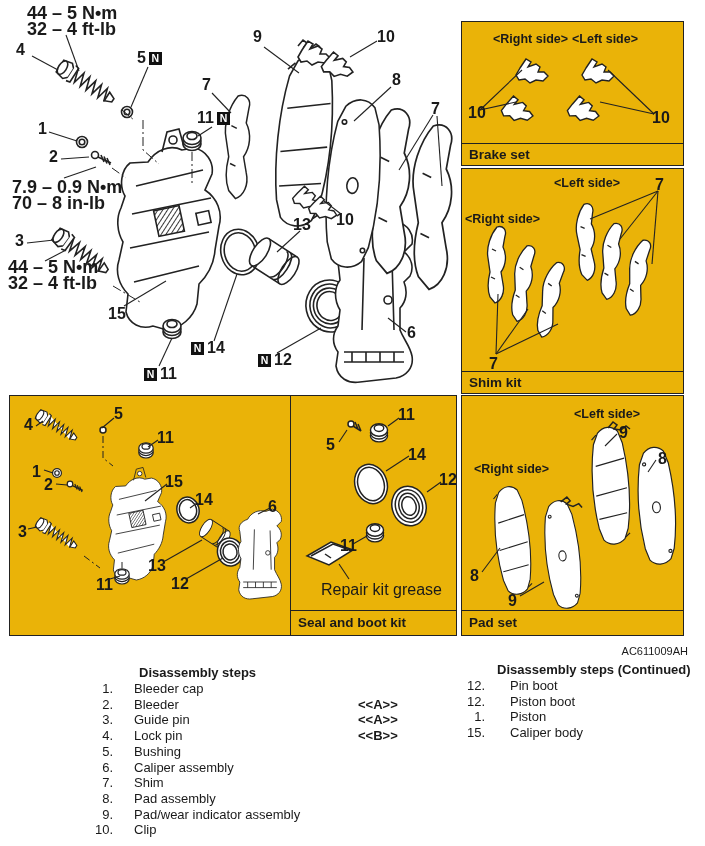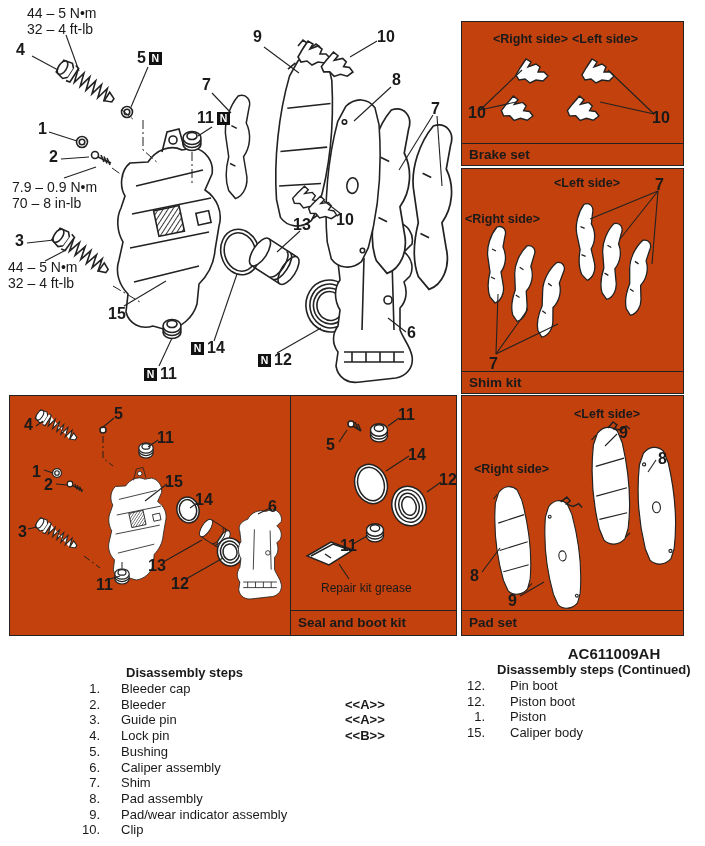--- a/index.html
+++ b/index.html
@@ -3,30 +3,30 @@
 <meta charset="utf-8">
 <style>
   html,body{margin:0;padding:0;background:#fff}
   .page{position:relative;width:705px;height:846px;background:#fff;overflow:hidden;
         font-family:"Liberation Sans",sans-serif;color:#1a1a1a}
   svg.art{position:absolute;left:0;top:0;display:block}
   .co{position:absolute;font-weight:bold;font-size:16px;line-height:1;white-space:nowrap;
       display:flex;align-items:center;gap:3px}
   .nb{display:inline-flex;align-items:center;justify-content:center;width:13px;height:13px;
       background:#111;color:#fff;font-size:10.5px;font-weight:bold;line-height:1}
-  .tq{position:absolute;font-weight:normal;font-size:14px;line-height:16px;white-space:nowrap}
-  .kit{position:absolute;border:1.6px solid #222;background:#c2410c;display:flex;flex-direction:column;box-sizing:border-box}
+  .tq{position:absolute;font-weight:bold;font-size:18px;line-height:16px;white-space:nowrap}
+  .kit{position:absolute;border:1.6px solid #222;background:#eab308;display:flex;flex-direction:column;box-sizing:border-box}
   .kit .cv{position:relative;flex:1;overflow:hidden}
   .kit .lbl{border-top:1.6px solid #222;font-weight:bold;font-size:13.5px;line-height:1;
             padding:5px 7px 6px;white-space:nowrap}
   .kit .lbl.sm{padding:4px 7px 4px}
   .side{position:absolute;font-weight:bold;font-size:12.5px;line-height:1;white-space:nowrap}
-  .note{position:absolute;font-size:12px;line-height:1;white-space:nowrap}
-  .code{position:absolute;left:540px;top:646px;width:148px;text-align:center;
-        font-weight:bold;font-size:15px;line-height:1}
+  .note{position:absolute;font-size:16px;line-height:1;white-space:nowrap}
+  .code{position:absolute;left:540px;top:646px;width:148px;text-align:right;
+        font-weight:normal;font-size:11px;line-height:1}
   .steps{position:absolute;font-size:13px;line-height:15.7px}
   .steps .ttl{font-weight:bold;line-height:17px}
   .srow{display:flex;position:relative}
   .srow .n{flex:none;text-align:right}
   .steps1 .n{width:18px}
   .steps1 .t{margin-left:21px}
   .steps2 .n{width:30px}
   .steps2 .t{margin-left:25px}
   .srow .mk{position:absolute;left:263px;top:0;font-weight:bold}
 </style>
@@ -476,21 +476,21 @@
         </div>
       <div class="co" style="left:46px;top:197px">
           <span>9</span>
         </div>
     </div>
     <div class="lbl">Pad set</div>
   </div>
 
   <div class="code">AC611009AH</div>
 
-  <div class="steps steps1" style="left:82px;top:664px;width:345px">
+  <div class="steps steps1" style="left:95px;top:664px;width:345px">
     <div class="ttl" style="margin-left:44px">Disassembly steps</div>
     <div class="srow">
         <span class="n">1.</span>
         <span class="t">Bleeder cap</span>
         <span class="mk"></span>
       </div>
     <div class="srow">
         <span class="n">2.</span>
         <span class="t">Bleeder</span>
         <span class="mk">&lt;&lt;A&gt;&gt;</span>

